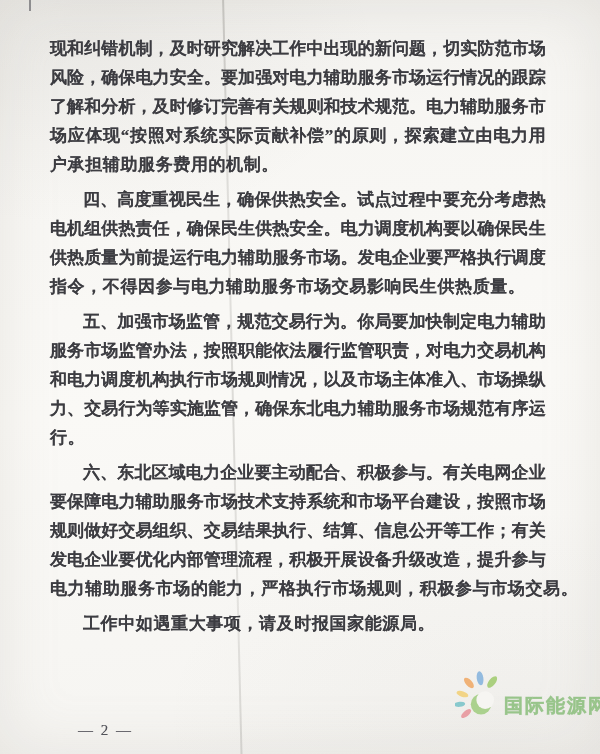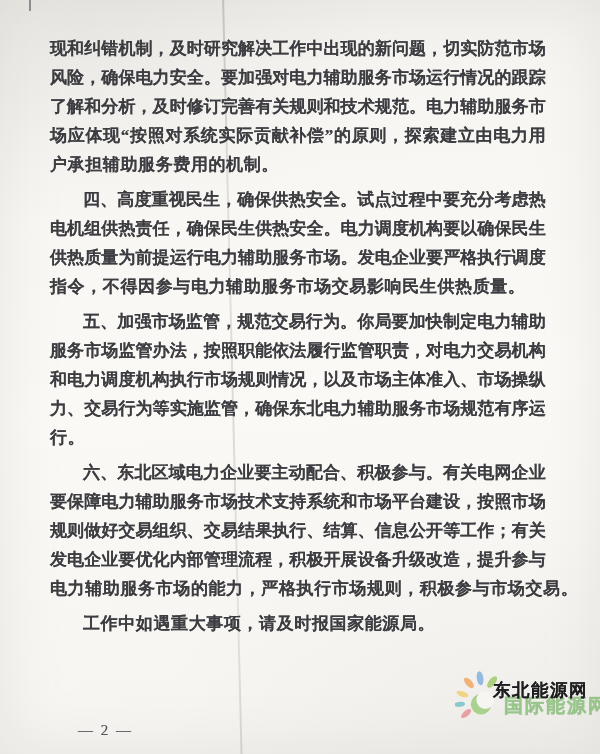--- a/index.html
+++ b/index.html
@@ -703,16 +703,15 @@
         <ellipse cx="40" cy="14" rx="3.6" ry="7.4" transform="rotate(38 40 14)" fill="#9cc968"></ellipse>
         <ellipse cx="15" cy="15" rx="3.4" ry="7" transform="rotate(-42 15 15)" fill="#f0a55e"></ellipse>
         <ellipse cx="8" cy="27" rx="3" ry="6.6" transform="rotate(-72 8 27)" fill="#f3cf70"></ellipse>
         <ellipse cx="5" cy="38" rx="2.8" ry="6" transform="rotate(-96 5 38)" fill="#72c1c7"></ellipse>
         <ellipse cx="12" cy="48" rx="3" ry="6.6" transform="rotate(-130 12 48)" fill="#e78f96"></ellipse>
         <circle cx="28" cy="38" r="11" fill="#9ccb7a"></circle>
         <circle cx="32.5" cy="33.5" r="9.5" fill="#f8f7f4"></circle>
       </g>
     </svg>
     <span class="wm-shadow-text">国际能源网</span>
-    <span class="wm-main-text">东北能源网</span>
   </div>
 
 </div>
 
 </body></html>

